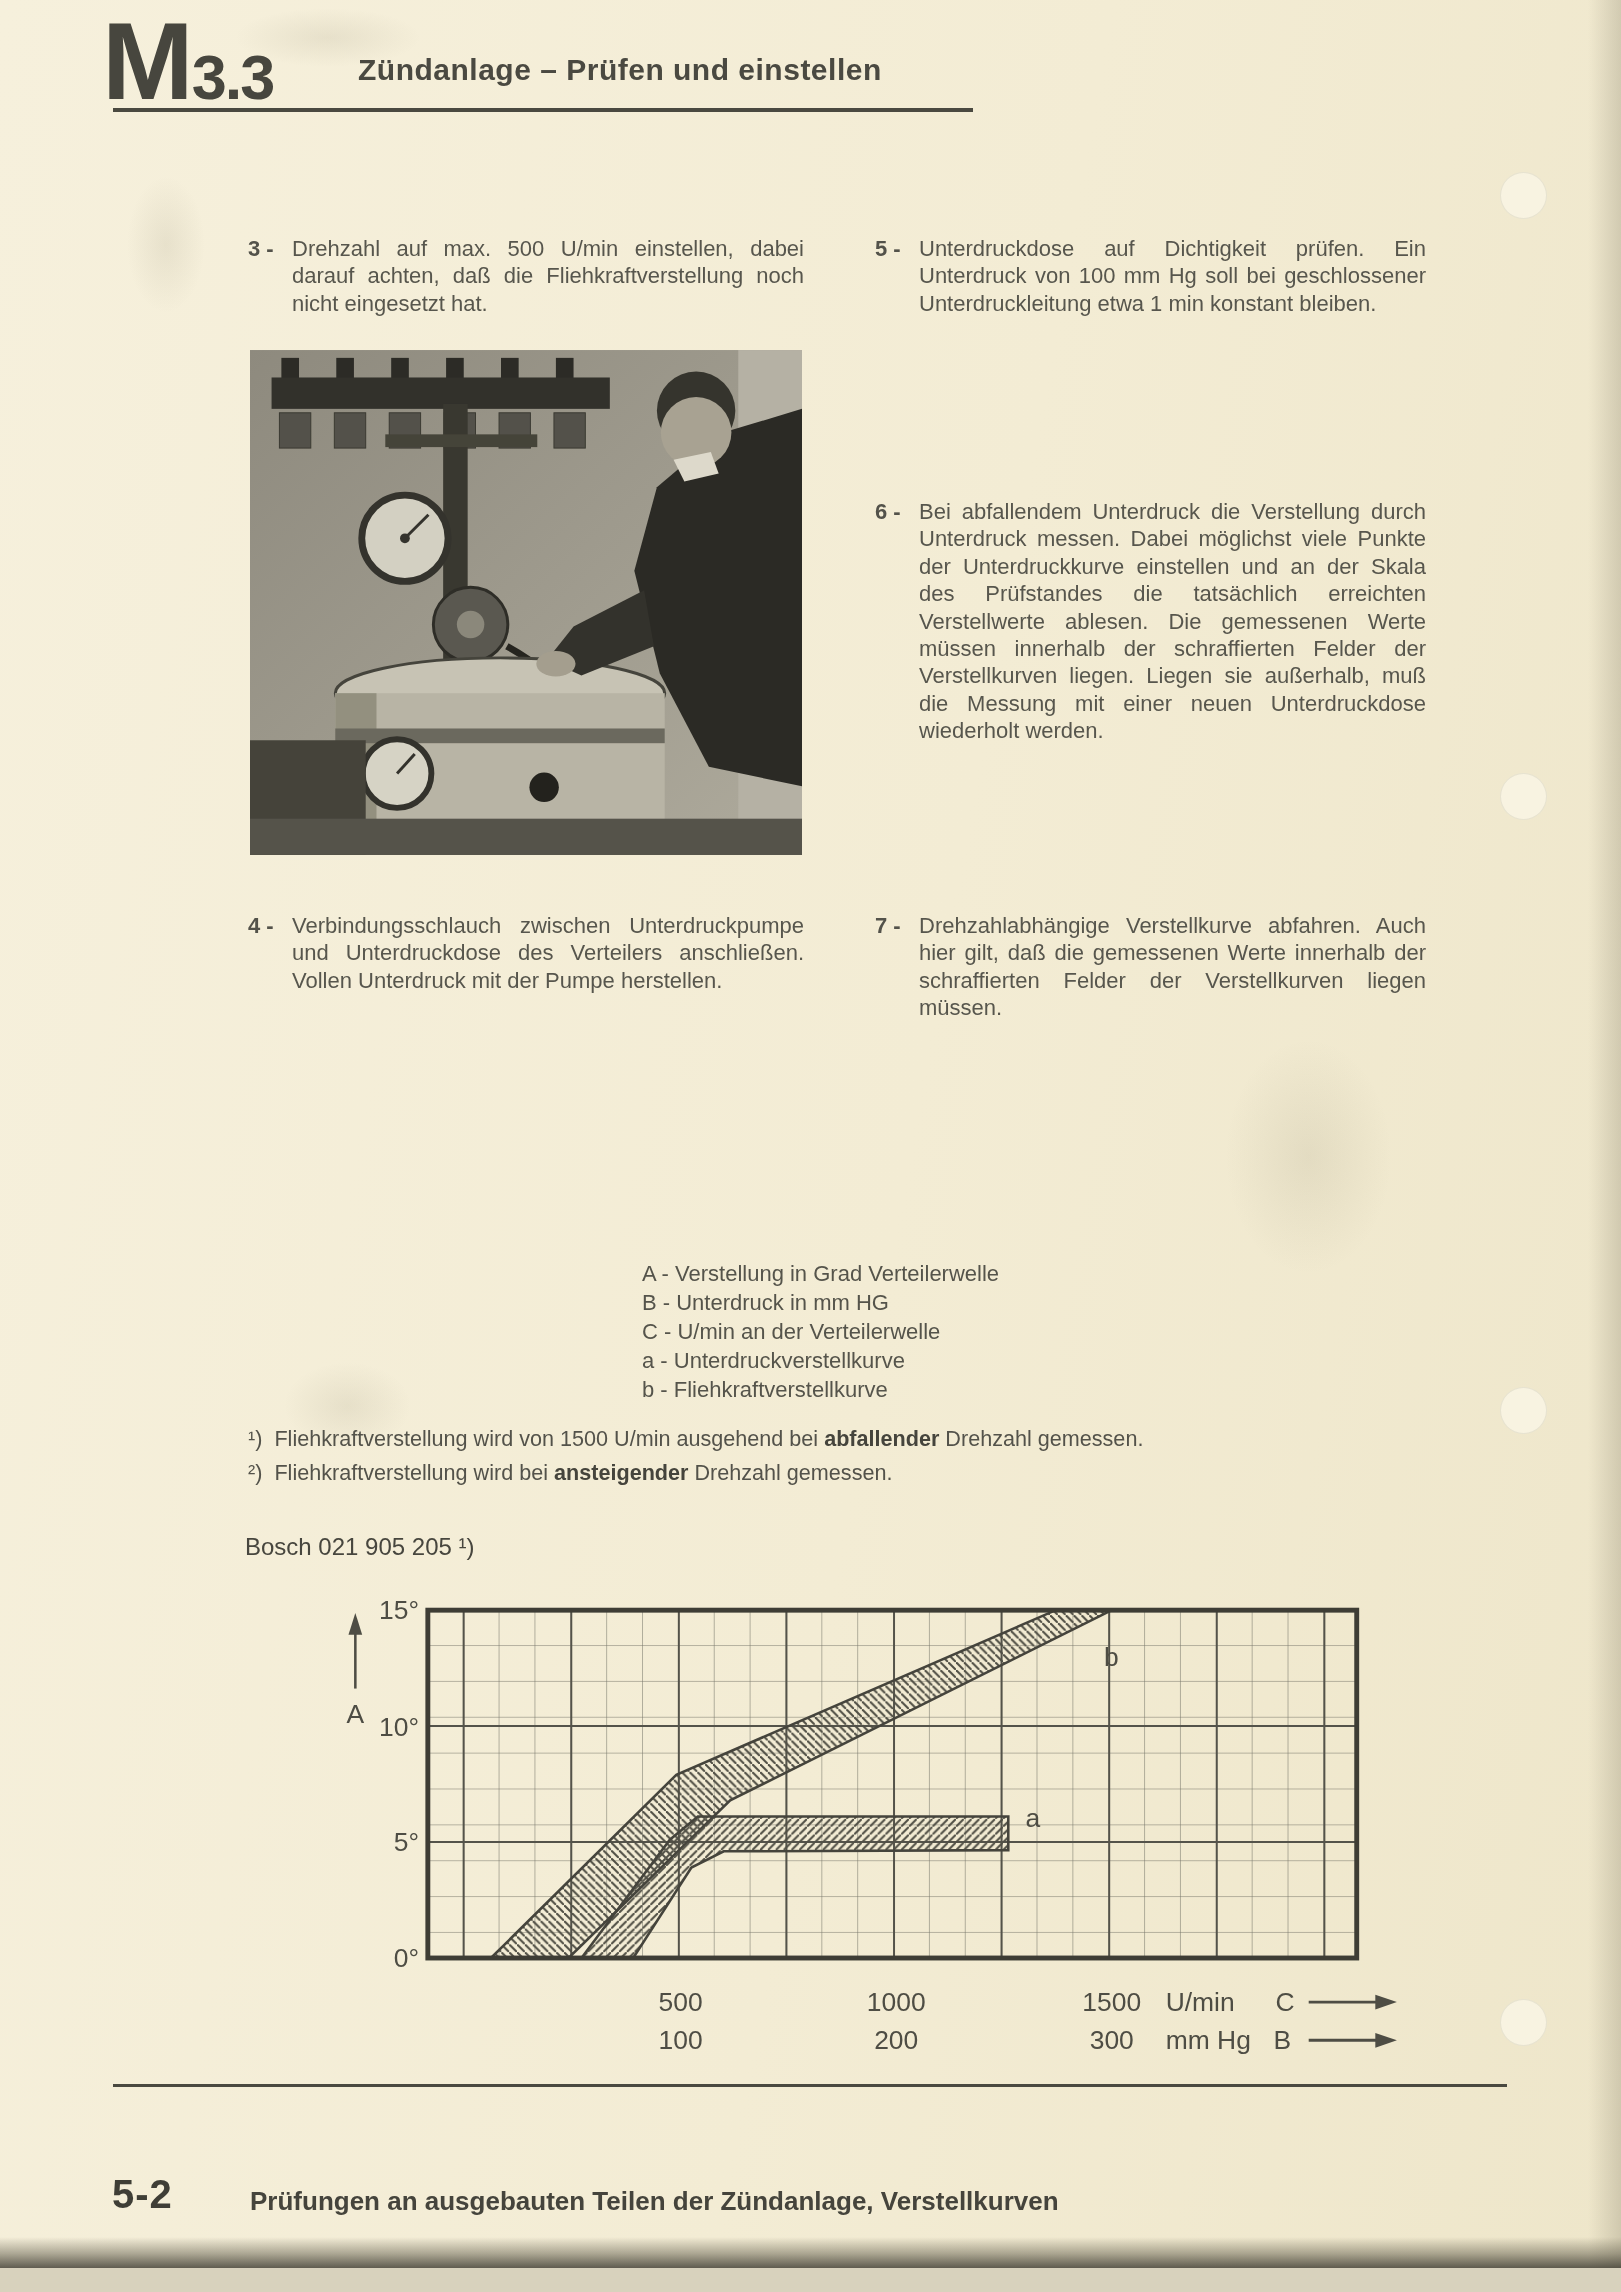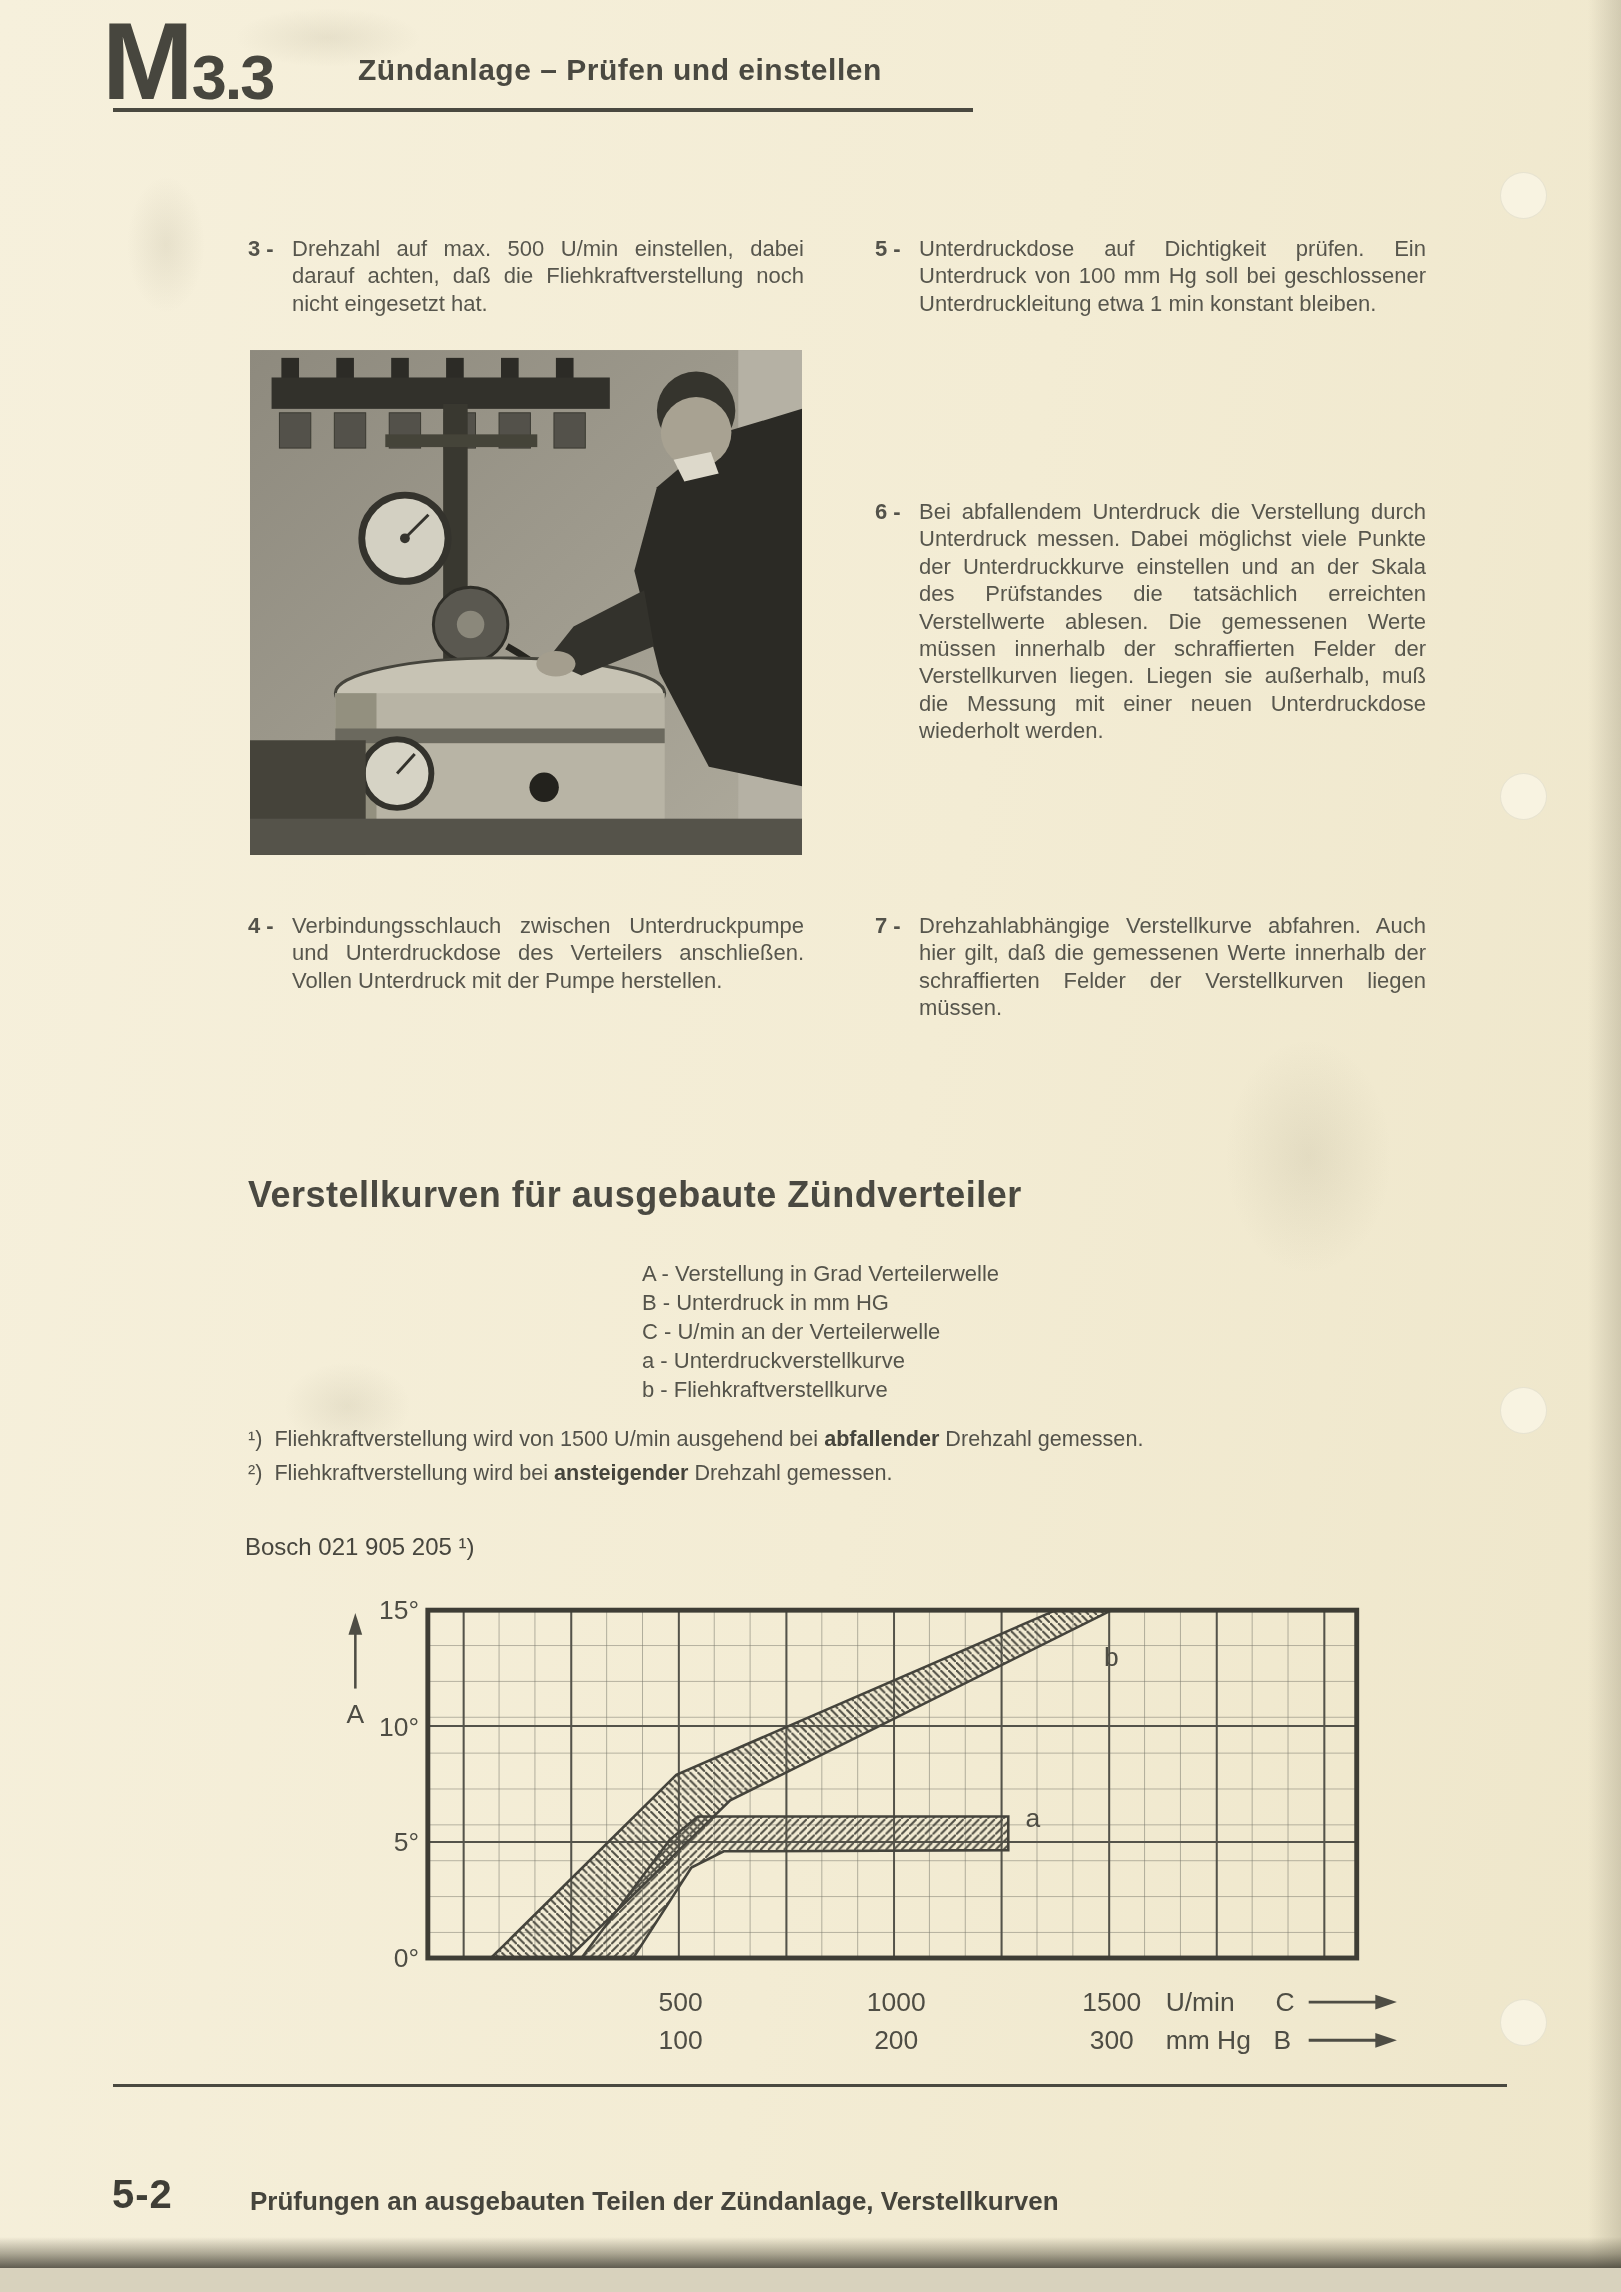--- a/index.html
+++ b/index.html
@@ -118,21 +118,20 @@
     <g>
       <polygon points="563,60 480,85 415,140 392,225 418,330 468,425 563,445" fill="#2b2a25"></polygon>
       <polygon points="402,245 330,282 303,316 338,332 412,302" fill="#33322c"></polygon>
       <ellipse cx="312" cy="320" rx="20" ry="13" fill="#a49e8e"></ellipse>
       <circle cx="455" cy="62" r="40" fill="#35342d"></circle>
       <circle cx="455" cy="84" r="36" fill="#a8a292"></circle>
       <polygon points="432,112 470,104 478,126 443,134" fill="#ddd9cb"></polygon>
     </g>
   </svg>
 
-  <div class="abs section-title">Verstellkurven für ausgebaute Zündverteiler</div>
 
   <div class="abs legend">
     <div>A - Verstellung in Grad Verteilerwelle</div>
     <div>B - Unterdruck in mm HG</div>
     <div>C - U/min an der Verteilerwelle</div>
     <div>a - Unterdruckverstellkurve</div>
     <div>b - Fliehkraftverstellkurve</div>
   </div>
 
   <div class="abs footnote" style="left:248px; top:1426px;">

